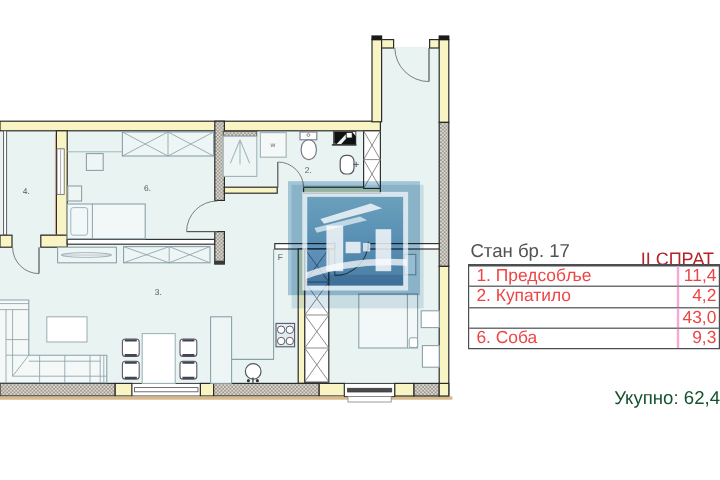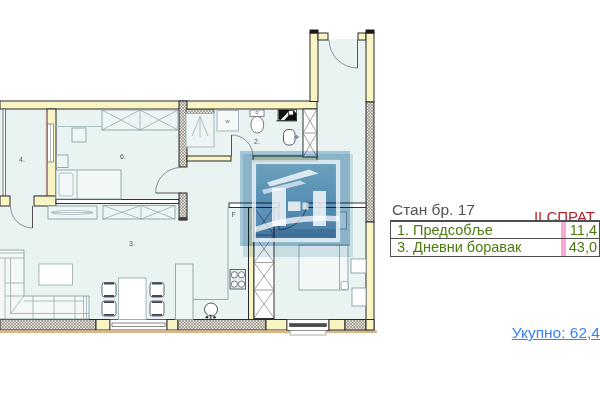--- a/index.html
+++ b/index.html
@@ -1,24 +1,24 @@
 <!DOCTYPE html>
 <html><head>
 <meta charset="utf-8">
 <style>
   html,body{margin:0;padding:0;background:#ffffff;}
   #page{position:relative;width:600px;height:400px;background:#ffffff;overflow:hidden;
         font-family:"Liberation Sans", sans-serif;}
   #plan{position:absolute;left:0;top:0;}
   .tbl{position:absolute;left:390px;top:220px;width:208px;border:1.5px solid #4d4e50;border-top-width:2px;}
-  .row{position:relative;height:16.3px;border-top:1px solid #4d4e50;font-size:14.5px;color:#4d7c0f;line-height:16.3px;}
+  .row{position:relative;height:16.3px;border-top:1px solid #4d4e50;font-size:14.5px;color:#ef4444;line-height:16.3px;}
   .row.first{border-top:none;}
   .row.thick{border-top:2px solid #4d4e50;}
   .row .nm{position:absolute;left:6px;top:0;}
-  .row .vl{position:absolute;right:0px;top:0;border-left:5px solid #f9a8d4;width:33.5px;text-align:right;height:100%;}
+  .row .vl{position:absolute;right:0px;top:0;border-left:2px solid #f9a8d4;width:33.5px;text-align:right;height:100%;}
   .row .vl span{padding-right:2px;}
 </style>
 </head>
 <body>
 <div id="page">
 
 <svg id="plan" width="600" height="400" viewBox="0 0 600 400">
   <defs>
     <pattern id="hatch" width="3" height="3" patternUnits="userSpaceOnUse">
       <rect width="3" height="3" fill="#dcd9d0"></rect>
@@ -287,24 +287,31 @@
 
 <div style="position:absolute;right:5px;top:208px;font-size:15px;color:#b5232a;">II СПРАТ</div>
 
 <div class="tbl">
 
   <div class="row first">
         <span class="nm">1. Предсобље</span>
         <span class="vl"><span>11,4</span></span>
       </div>
 
-
   <div class="row">
-        <span class="nm">3. Дневни боравак</span>
+        <span class="nm">2. Купатило</span>
+        <span class="vl"><span>4,2</span></span>
+      </div>
+
+  <div class="row">
         <span class="vl"><span>43,0</span></span>
       </div>
 
 
 
+  <div class="row">
+        <span class="nm">6. Соба</span>
+        <span class="vl"><span>9,3</span></span>
+      </div>
 </div>
 
-<div style="position:absolute;right:0px;top:324px;font-size:15.5px;color:#3b82f6;text-decoration:underline;">Укупно: 62,4</div>
+<div style="position:absolute;right:0px;top:324px;font-size:15.5px;color:#14532d;">Укупно: 62,4</div>
 </div>
 
 </body></html>

